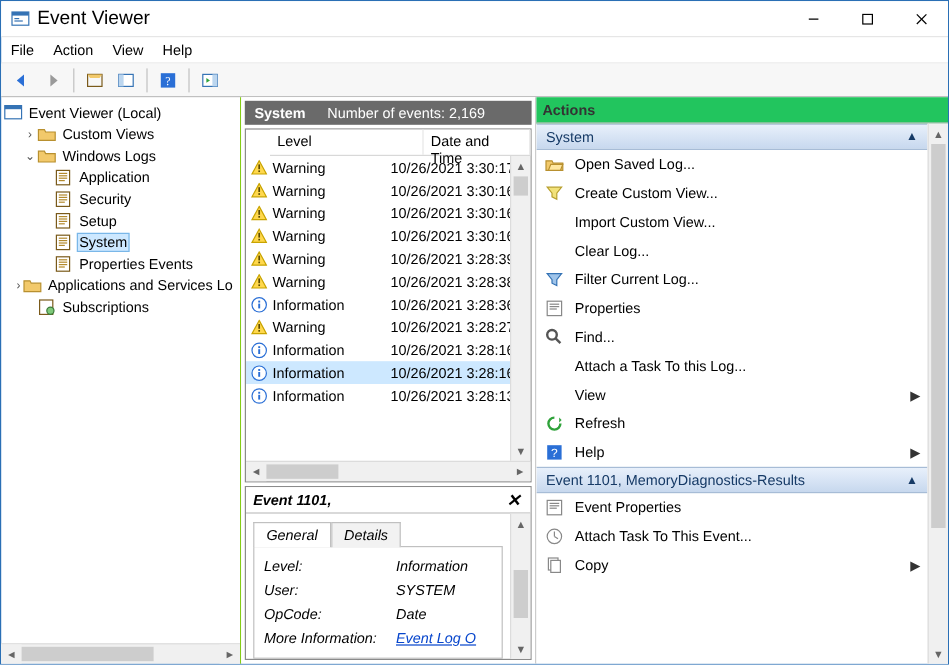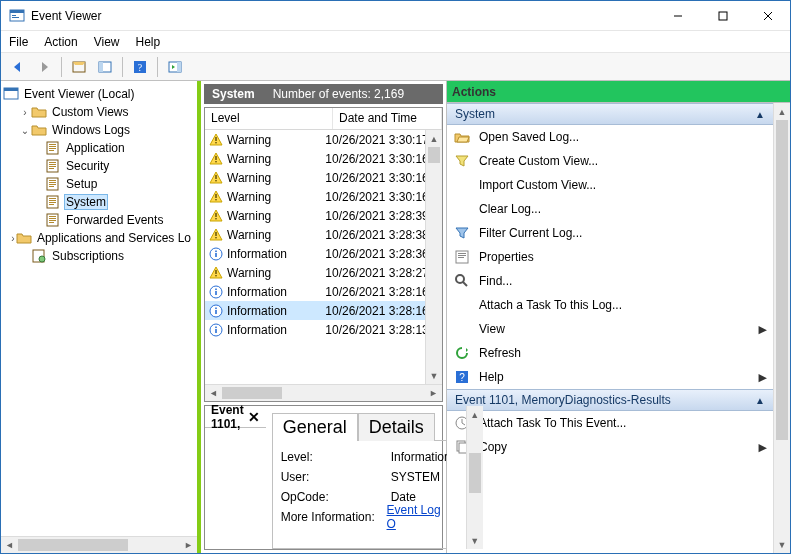--- a/index.html
+++ b/index.html
@@ -1,30 +1,30 @@
 <!DOCTYPE html>
 <html><head>
 <meta charset="utf-8">
 <style>
   * { box-sizing: border-box; }
   html, body { margin: 0; padding: 0; font-family: "Segoe UI", Tahoma, sans-serif; font-size: 12px; color: #000; }
   .window { width: 791px; height: 554px; border: 1px solid #2a6fb5; background: #fff; display: flex; flex-direction: column; }
   .titlebar { height: 30px; display: flex; align-items: center; background: #fff; border-bottom: 1px solid #e6e6e6; }
   .titlebar .icon { width: 16px; height: 16px; margin: 0 6px 0 8px; }
-  .titlebar .title { flex: 1; font-size: 12px; }
+  .titlebar .title { flex: 1; font-size: 16px; }
   .winbtns { display: flex; height: 100%; }
   .winbtn { width: 45px; display: flex; align-items: center; justify-content: center; }
   .winbtn svg { width: 10px; height: 10px; }
   .menubar { height: 22px; display: flex; align-items: center; padding: 0 8px; gap: 16px; border-bottom: 1px solid #e6e6e6; }
   .menubar span { cursor: default; }
   .toolbar { height: 28px; display: flex; align-items: center; gap: 4px; padding: 0 6px; border-bottom: 1px solid #c0c0c0; background: #f7f7f7; }
   .toolbtn { width: 22px; height: 22px; display: flex; align-items: center; justify-content: center; border: 1px solid transparent; }
   .toolsep { width: 1px; height: 20px; background: #c0c0c0; margin: 0 2px; }
   .body { flex: 1; display: flex; min-height: 0; }
-  .navpane { width: 200px; border-right: 4px solid #84cc16; display: flex; flex-direction: column; }
+  .navpane { width: 200px; border-right: 1px solid #84cc16; display: flex; flex-direction: column; }
   .tree { flex: 1; overflow: hidden; padding: 4px 0; }
   .tree-row { display: flex; align-items: center; height: 18px; white-space: nowrap; padding-right: 4px; }
   .tree-row .indent { display: inline-block; }
   .tree-row .tw { width: 12px; text-align: center; font-size: 10px; color: #555; cursor: default; }
   .tree-row .ic { width: 16px; height: 16px; display: inline-flex; align-items: center; justify-content: center; margin-right: 3px; }
   .tree-row .lbl { padding: 0 2px; }
   .tree-row.selected .lbl { background: #cde8ff; border: 1px solid #7ab7e8; padding: 0 1px; }
   .hscrollbar { height: 17px; background: #f0f0f0; border-top: 1px solid #dcdcdc; position: relative; }
   .hscrollbar .arrow { position: absolute; top: 0; width: 17px; height: 16px; background: #f0f0f0; display:flex; align-items:center; justify-content:center; font-size:9px; color:#666;}
   .hscrollbar .arrow.l { left: 0; }
@@ -33,37 +33,37 @@
   .vscrollbar { width: 17px; background: #f0f0f0; border-left: 1px solid #dcdcdc; position: relative; }
   .vscrollbar .arrow { position: absolute; left: 0; height: 17px; width: 16px; display:flex; align-items:center; justify-content:center; font-size:9px; color:#666;}
   .vscrollbar .arrow.t { top: 0; }
   .vscrollbar .arrow.b { bottom: 0; }
   .vscrollbar .thumb { position: absolute; left: 2px; width: 12px; background: #cdcdcd; }
 
   .midpane { flex: 1; display: flex; flex-direction: column; min-width: 0; border-right: 1px solid #c0c0c0; padding: 3px; gap: 3px; background:#fff;}
   .panelhead { height: 20px; background: #6a6a6a; color: #fff; display: flex; align-items: center; padding: 0 8px; gap: 18px; font-size: 12px; }
   .panelhead .ph-title { font-weight: 600; }
   .listwrap { flex: 1; border: 1px solid #8b8b8b; display: flex; flex-direction: column; min-height: 0; }
-  .listhdrs { height: 22px; display: flex; border-bottom: 1px solid #d8d8d8; background: #fff; }
+  .listhdrs { height: 22px; display: flex; border-bottom: 1px solid #d8d8d8; background: #fff; margin-left: 20px; }
   .listhdr { padding: 3px 6px; border-right: 1px solid #e6e6e6; font-weight: 400; }
   .listbody { flex: 1; display: flex; min-height: 0; }
   .listrows { flex: 1; overflow: hidden; }
   .listrow { display: flex; height: 19px; align-items: center; }
   .listrow.selected { background: #cde8ff; }
   .cell { padding: 0 4px; display: flex; align-items: center; gap: 4px; overflow: hidden; white-space: nowrap; }
   .col0 { width: 128px; }
   .col1 { width: 114px; }
 
-  .detailwrap { height: 145px; border: 1px solid #8b8b8b; display: flex; flex-direction: row; }
+  .detailwrap { height: 145px; border: 1px solid #8b8b8b; display: flex; flex-direction: column; font-style: italic; }
   .detailhead { height: 22px; display: flex; align-items: center; padding: 0 6px; background: #fff; border-bottom: 1px solid #c0c0c0; font-weight: 600; }
   .detailhead .close { margin-left: auto; width: 16px; font-size: 14px; text-align: center; cursor: default; }
   .detailbody { flex: 1; display: flex; }
   .detailcontent { flex: 1; padding: 6px 6px 0 6px; display:flex; flex-direction:column;}
   .tabs { display: flex; }
-  .tab { padding: 3px 10px; border: 1px solid #c0c0c0; border-bottom: none; background: #fff; font-size: 18px; position: relative; top: 1px; }
+  .tab { padding: 3px 10px; border: 1px solid #c0c0c0; border-bottom: none; background: #fff; font-size: 12px; position: relative; top: 1px; }
   .tab.active { background: #fff; z-index: 2; }
   .tab.inactive { background: #f2f2f2; }
   .tabpanel { flex:1; border: 1px solid #c0c0c0; padding: 6px 8px; font-size: 12px; overflow:hidden;}
   .kv { display: flex; height: 20px; align-items: center; }
   .kv .k { width: 110px; }
   .kv a { color: #0645cc; text-decoration: underline; }
 
   .actionspane { width: 343px; display: flex; flex-direction: column; background: #fff; }
   .actionshead { height: 22px; background: #22c55e; border-bottom: 1px solid #c0c0c0; display: flex; align-items: center; padding: 0 5px; font-weight: 700; color: #333; }
   .actionssub { height: 22px; background: linear-gradient(#e8f0fb,#c7d8ee); border-top: 1px solid #a7bcd6; border-bottom: 1px solid #a7bcd6; display: flex; align-items: center; padding: 0 8px; font-weight: 400; color: #163a66; }
@@ -256,21 +256,21 @@
               <span class="tw"></span>
               <span class="ic">
                 <svg width="16" height="16" viewBox="0 0 16 16">
                   <rect x="2" y="2" width="11" height="12" fill="#fff" stroke="#7a5a1a"></rect>
                   <rect x="4" y="4" width="7" height="1" fill="#b38a2e"></rect>
                   <rect x="4" y="6" width="7" height="1" fill="#b38a2e"></rect>
                   <rect x="4" y="8" width="7" height="1" fill="#b38a2e"></rect>
                   <rect x="4" y="10" width="5" height="1" fill="#b38a2e"></rect>
                 </svg>
               </span>
-              <span class="lbl">Forwarded Events</span>
+              <span class="lbl">Properties Events</span>
             </div>
             <div class="tree-row">
               <span class="indent" style="width:18px"></span>
               <span class="tw">›</span>
               <span class="ic">
                 <svg width="16" height="16" viewBox="0 0 16 16">
                   <path d="M1 4h5l1 2h8v7H1z" fill="#f2c96b" stroke="#b8902f"></path>
                 </svg>
               </span>
               <span class="lbl">Applications and Services Lo</span>
@@ -596,20 +596,31 @@
               </div>
             </div>
           <div class="actionssub">
             <span>Event 1101, MemoryDiagnostics-Results</span>
             <span class="caret">▲</span>
           </div>
           <div id="actions-g2">
               <div class="actrow">
                 <span class="aic">
                   <svg width="16" height="16" viewBox="0 0 16 16">
+                    <rect x="2" y="2" width="12" height="12" fill="#fff" stroke="#888"></rect>
+                    <rect x="4" y="4" width="8" height="1" fill="#888"></rect>
+                    <rect x="4" y="6" width="8" height="1" fill="#888"></rect>
+                    <rect x="4" y="8" width="6" height="1" fill="#888"></rect>
+                  </svg>
+                </span>
+                <span>Event Properties</span>
+              </div>
+              <div class="actrow">
+                <span class="aic">
+                  <svg width="16" height="16" viewBox="0 0 16 16">
                     <circle cx="8" cy="8" r="6" fill="#fff" stroke="#888"></circle>
                     <line x1="8" y1="8" x2="8" y2="4" stroke="#888"></line>
                     <line x1="8" y1="8" x2="11" y2="10" stroke="#888"></line>
                   </svg>
                 </span>
                 <span>Attach Task To This Event...</span>
               </div>
               <div class="actrow">
                 <span class="aic">
                   <svg width="16" height="16" viewBox="0 0 16 16">

